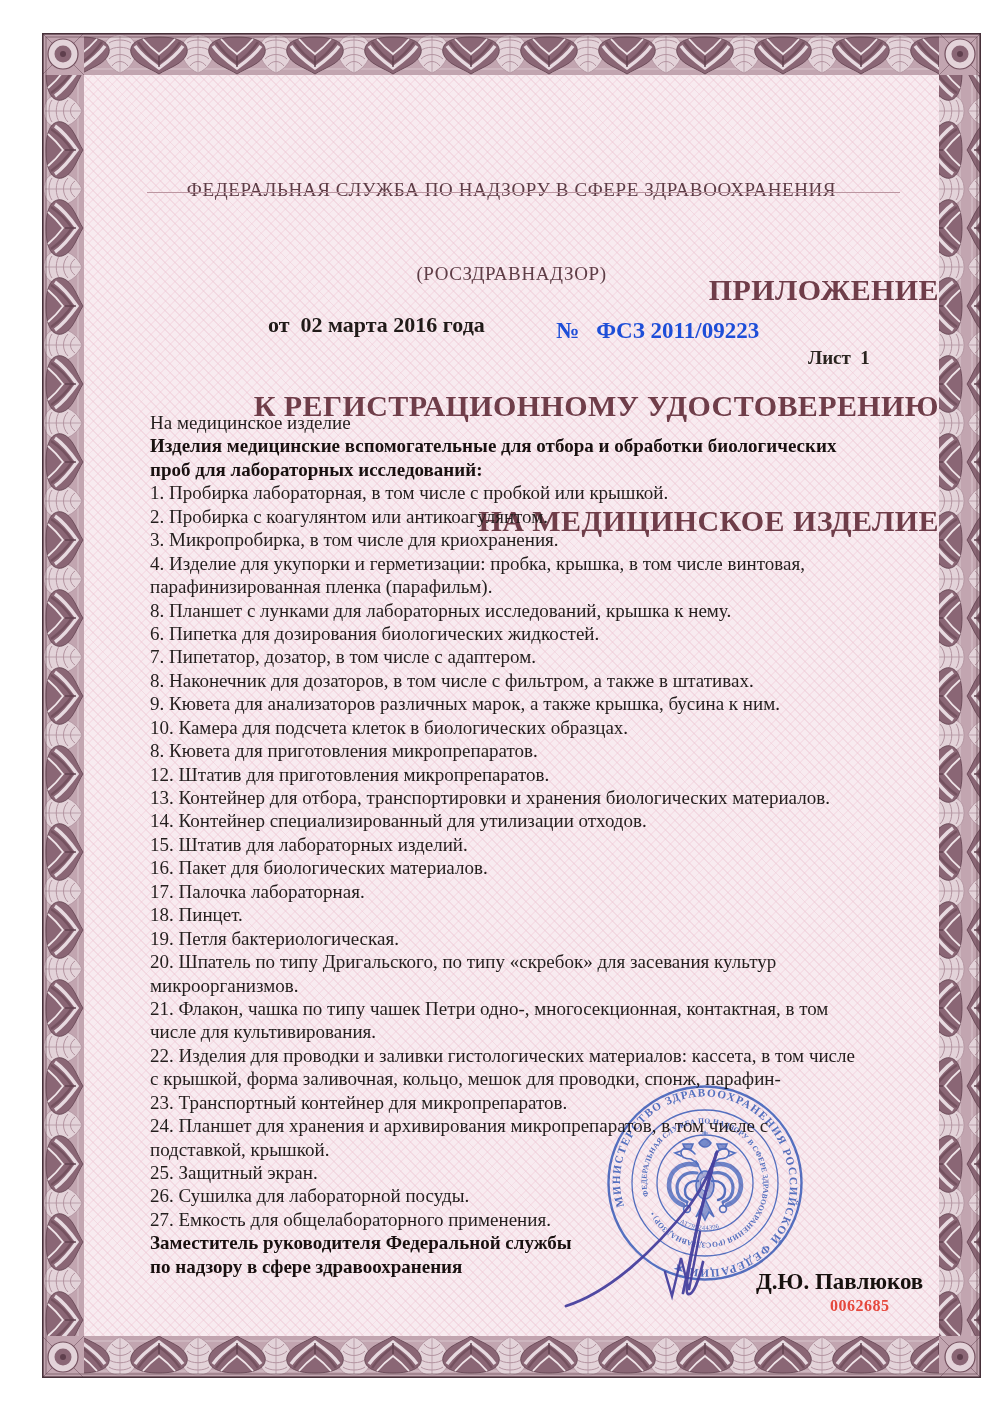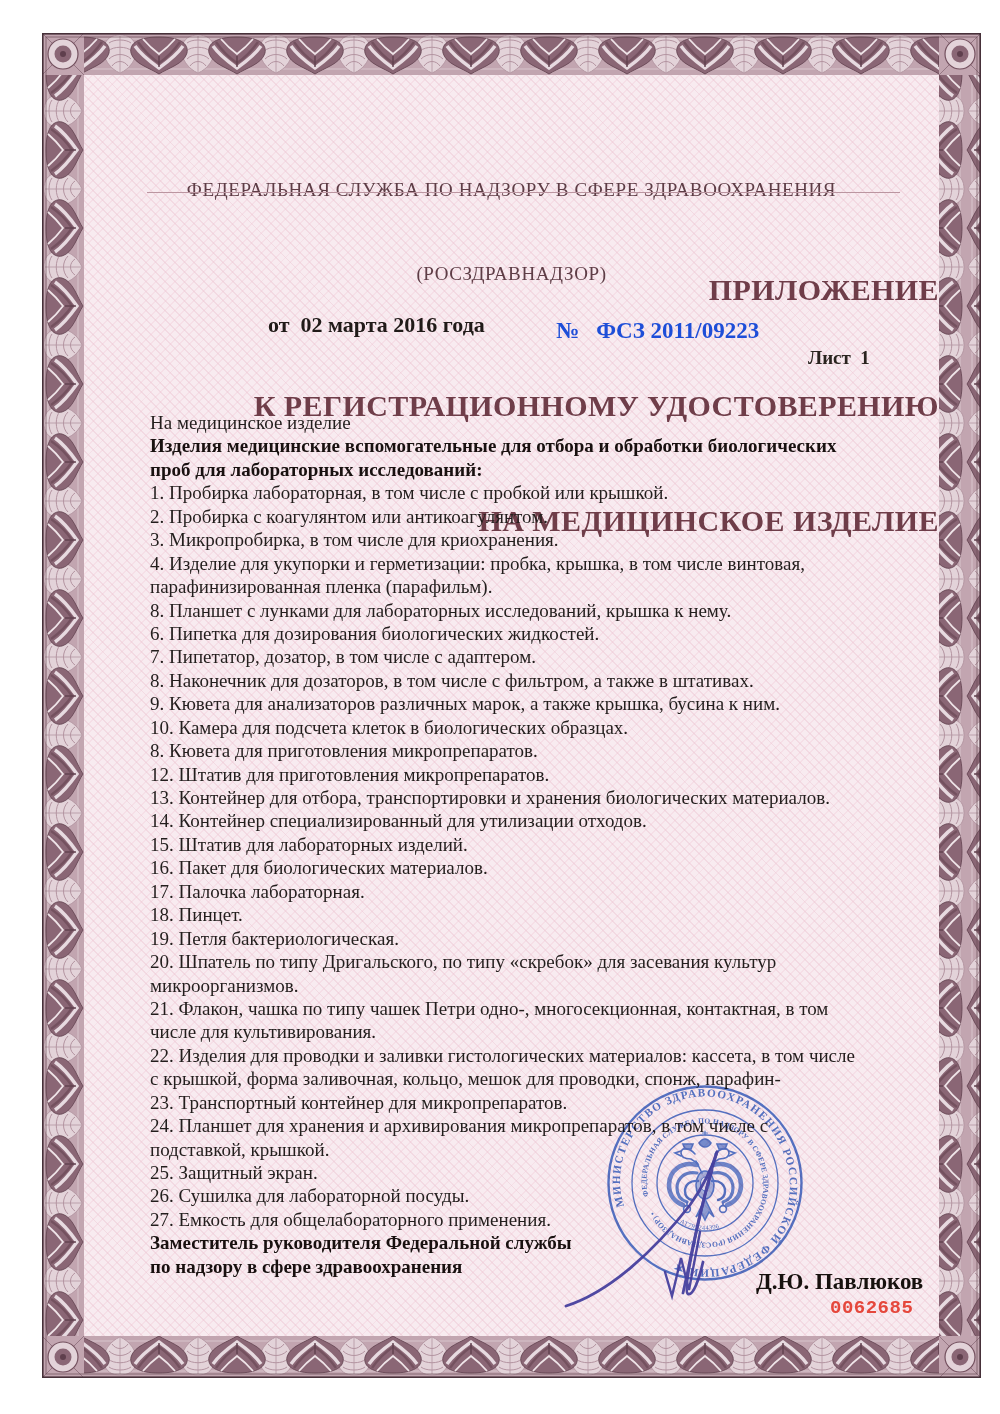--- a/index.html
+++ b/index.html
@@ -18,22 +18,22 @@
        border-top:1px solid #bb96a1;}
   .ttl{left:84px;top:194px;width:855px;text-align:right;font-weight:700;font-size:30px;
        line-height:38.5px;color:#6f3d49;letter-spacing:.4px;}
   .date{left:268px;top:312px;font-size:22px;font-weight:700;color:#201a18;}
   .num{left:556px;top:318px;font-size:23px;font-weight:700;color:#1d4ed8;}
   .sheet{left:808px;top:347px;font-size:19px;font-weight:700;color:#2a241f;}
   .body{position:absolute;left:150px;top:411px;width:772px;}
   .bline{font-size:19px;line-height:23.45px;height:23.45px;color:#231e1d;white-space:pre;}
   .bline.b{font-weight:700;color:#18100f;}
   .name{left:756px;top:1269px;font-size:23px;font-weight:700;color:#17110e;}
-  .serial{left:830px;top:1297px;font-size:19px;font-weight:700;letter-spacing:.5px;
-          color:#e5473c;font-family:Liberation Mono, monospace;}
+  .serial{left:830px;top:1297px;font-size:16px;font-weight:700;letter-spacing:.5px;
+          color:#e5473c;font-family:Liberation Serif, serif;}
   .stamp-svg,.sign-svg{position:absolute;left:0;top:0;pointer-events:none;}
   .stamp-svg{mix-blend-mode:multiply;opacity:.88;}
   .sign-svg{opacity:.94;}
 </style>
 </head>
 <body>
 
 <div class="page">
 
   <svg class="frame-svg" width="939" height="1345" viewBox="0 0 939 1345" aria-hidden="true">

